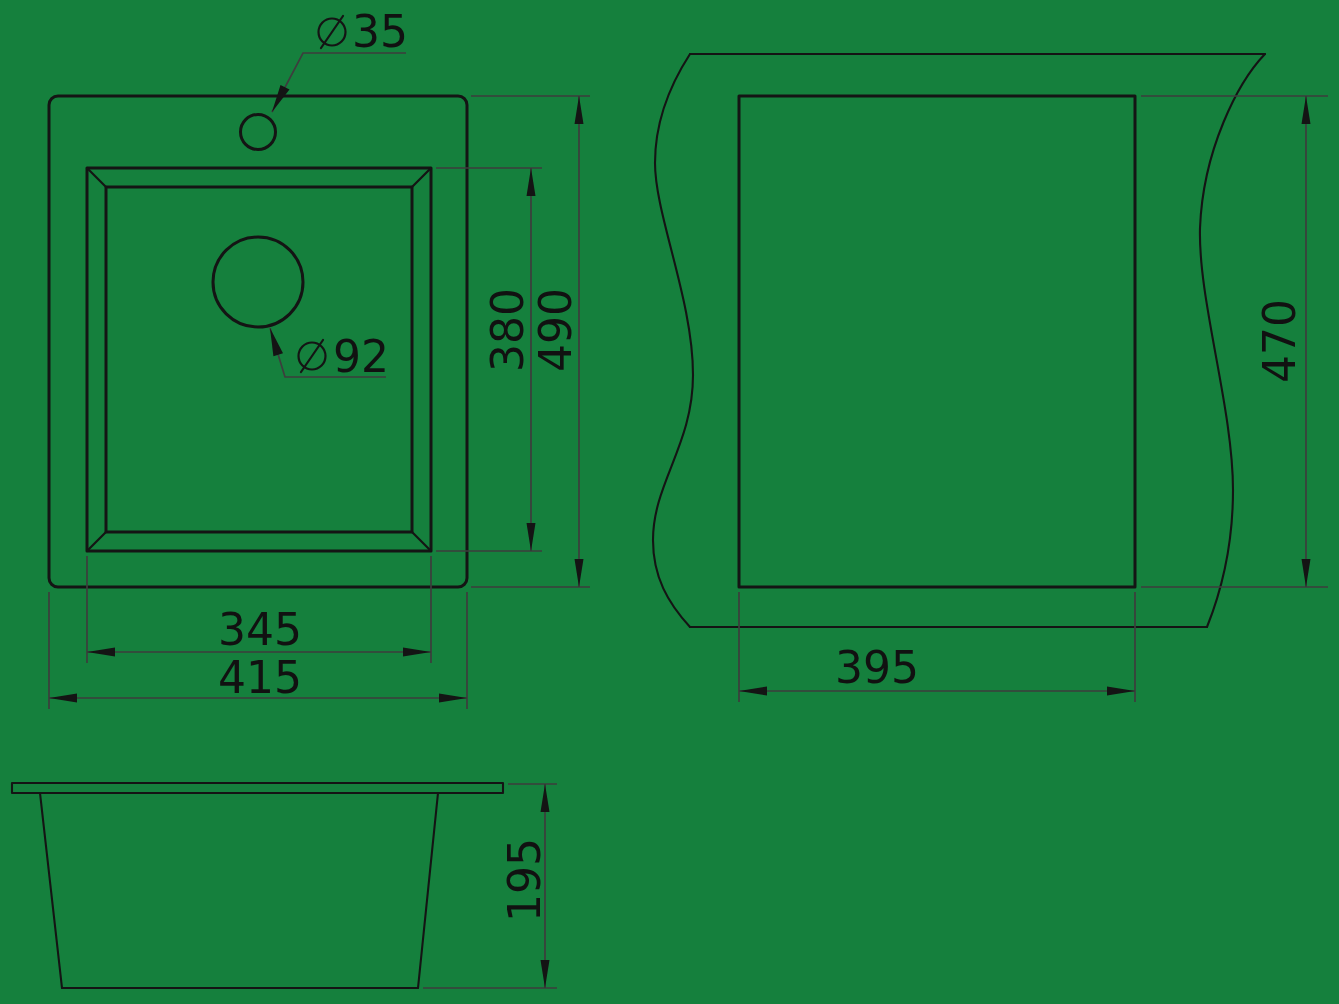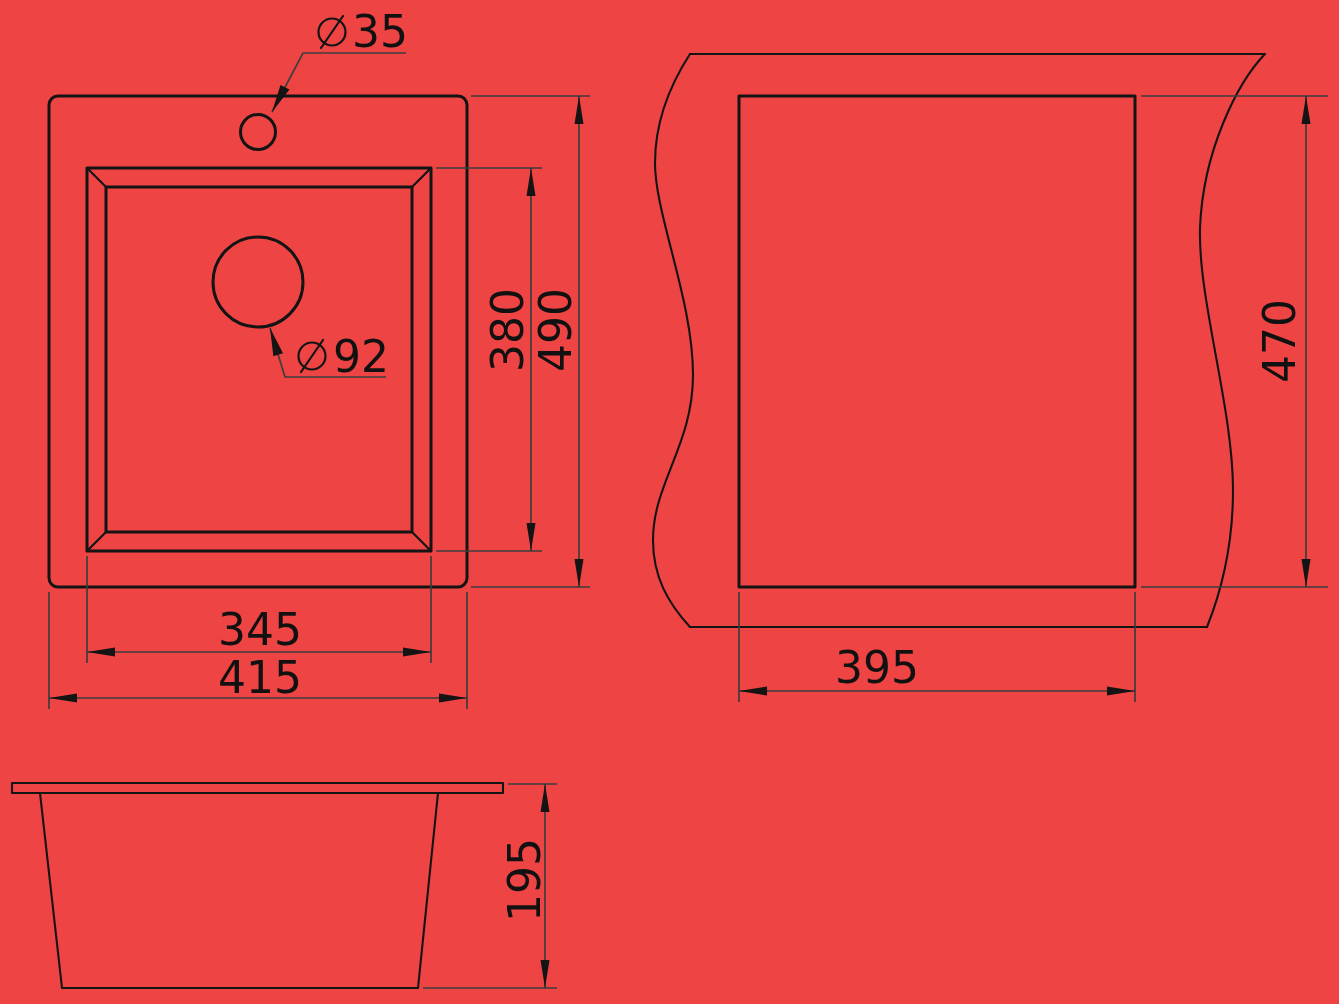--- a/index.html
+++ b/index.html
@@ -1,19 +1,19 @@
 <!DOCTYPE html>
 <html><head>
 <meta charset="utf-8">
 <style>
   html,body{margin:0;padding:0;background:#ffffff;}
   .stage{
     position:relative;
     width:1339px;height:1004px;
-    background:#ef4444;
+    background:#15803d;
     font-family:"DejaVu Sans", sans-serif;
     overflow:hidden;
   }
   svg{display:block;}
   .obj{stroke:#141414;fill:none;stroke-width:3;stroke-linecap:round;stroke-linejoin:round;}
   .obj2{stroke:#141414;fill:none;stroke-width:2.1;stroke-linecap:round;stroke-linejoin:round;}
   .chamfer{stroke:#141414;fill:none;stroke-width:2.2;stroke-linecap:round;}
   .thin{stroke:#3d3d3d;fill:none;stroke-width:1.7;stroke-linecap:butt;}
   .arrow{fill:#141414;stroke:none;}
   .dimtext{font-family:"DejaVu Sans", sans-serif;font-size:44px;fill:#111111;}

